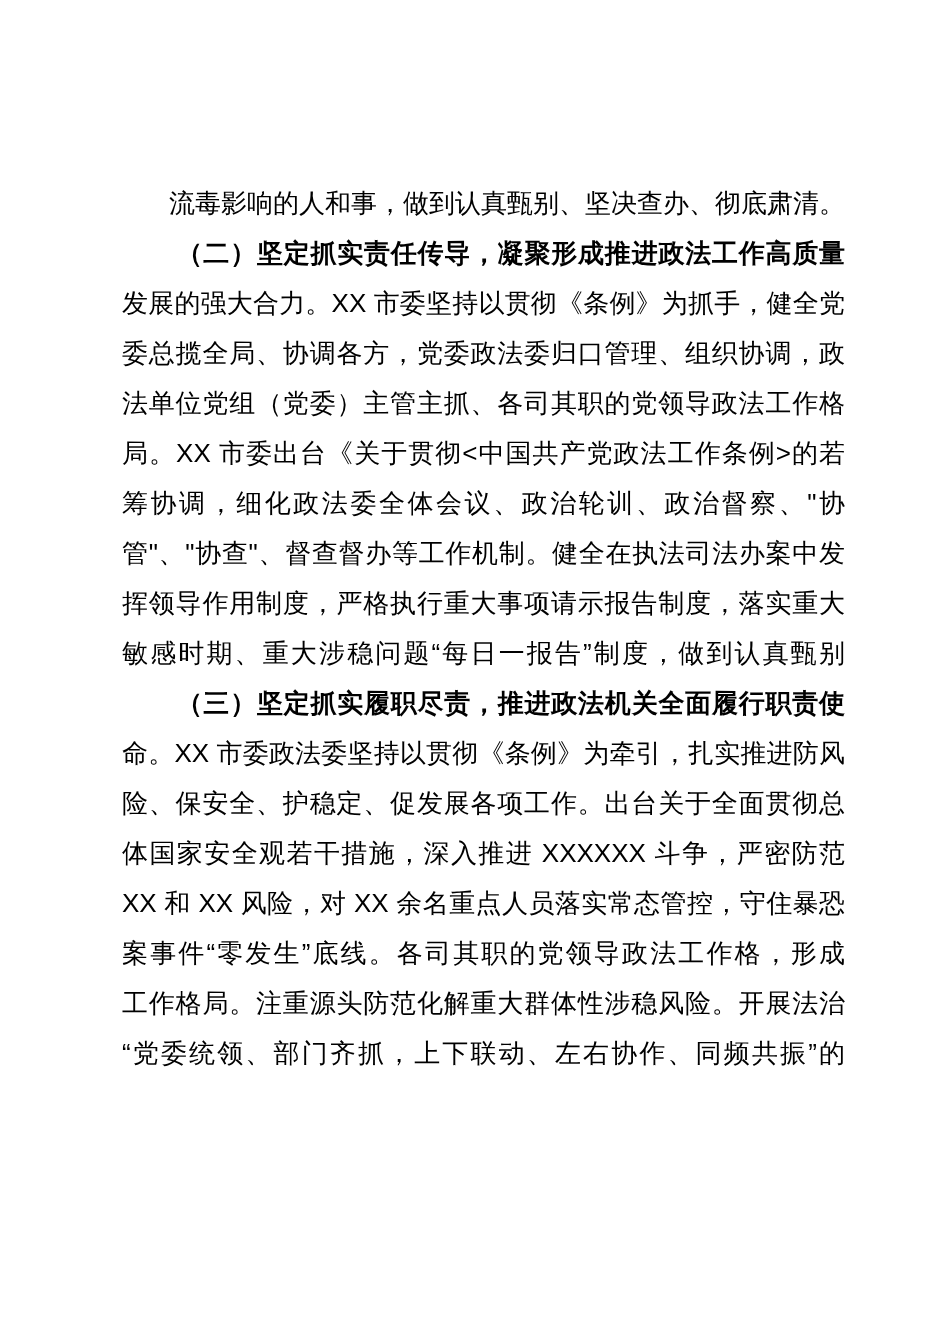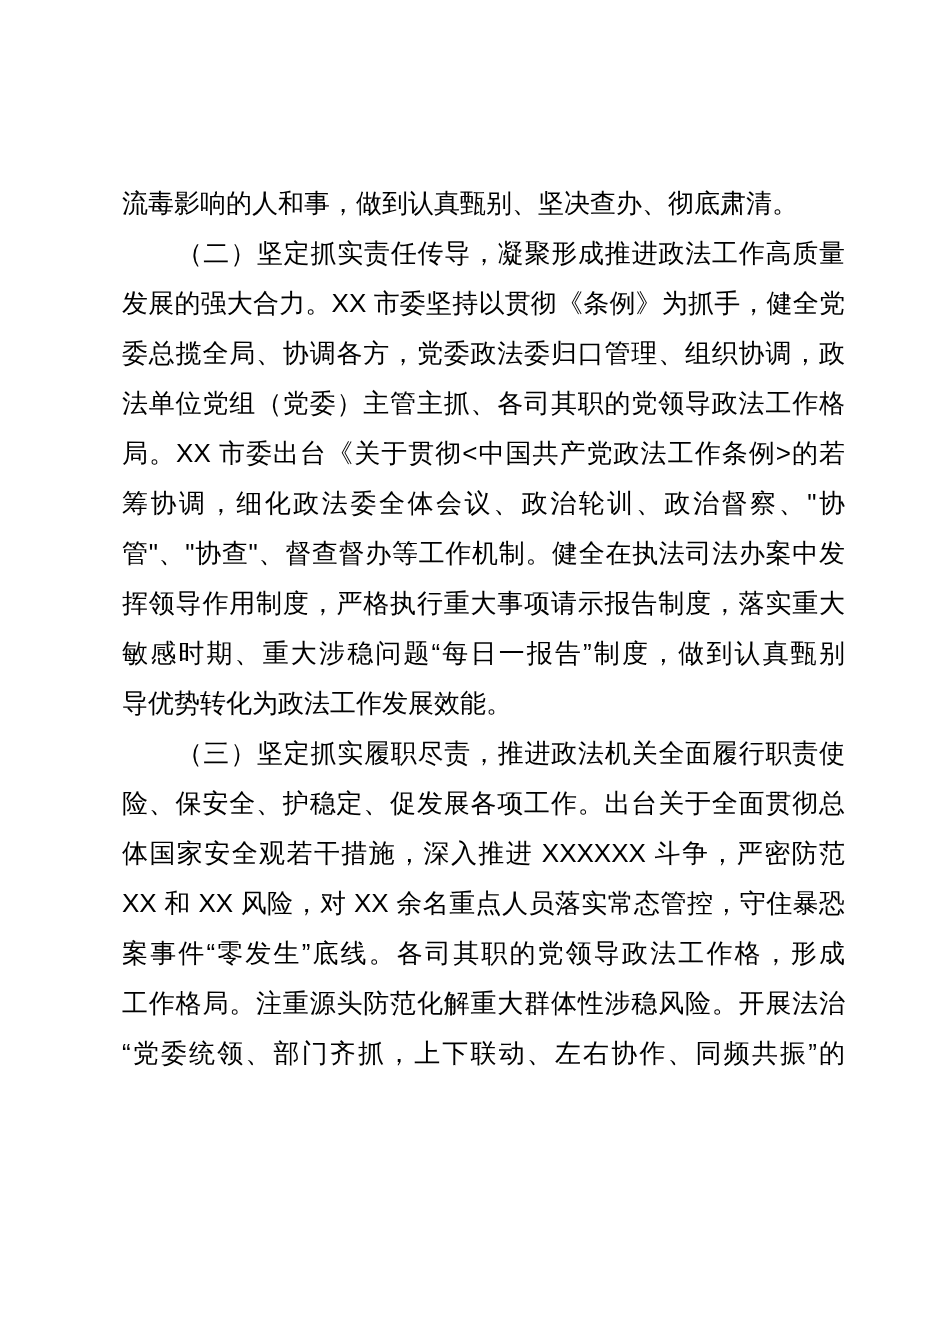--- a/index.html
+++ b/index.html
@@ -15,47 +15,48 @@
     box-sizing: border-box;
     padding: 178px 105px 0 122px;
     font-family: "Liberation Sans", sans-serif;
     color: #000000;
     overflow: hidden;
   }
   .line {
     height: 50px;
     line-height: 50px;
     font-size: 26px;
-    text-align: left;
+    text-align: right;
     white-space: normal;
     overflow: visible;
   }
   .line.full {
     text-align: justify;
     text-align-last: justify;
   }
   .line.indent {
     text-indent: 2.1em;
+    font-weight: bold;
   }
 </style>
 </head>
 <body>
 
 <div class="page">
   <div class="line">流毒影响的人和事，做到认真甄别、坚决查办、彻底肃清。</div>
   <div class="line indent full">（二）坚定抓实责任传导，凝聚形成推进政法工作高质量</div>
   <div class="line full">发展的强大合力。XX 市委坚持以贯彻《条例》为抓手，健全党</div>
   <div class="line full">委总揽全局、协调各方，党委政法委归口管理、组织协调，政</div>
   <div class="line full">法单位党组（党委）主管主抓、各司其职的党领导政法工作格</div>
   <div class="line full">局。XX 市委出台《关于贯彻&lt;中国共产党政法工作条例&gt;的若</div>
   <div class="line full">筹协调，细化政法委全体会议、政治轮训、政治督察、"协</div>
   <div class="line full">管"、"协查"、督查督办等工作机制。健全在执法司法办案中发</div>
   <div class="line full">挥领导作用制度，严格执行重大事项请示报告制度，落实重大</div>
   <div class="line full">敏感时期、重大涉稳问题“每日一报告”制度，做到认真甄别</div>
-  <div class="line">导优势转化为政法工作发展效能。</div>
   <div class="line indent full">（三）坚定抓实履职尽责，推进政法机关全面履行职责使</div>
+  <div class="line full">命。XX 市委政法委坚持以贯彻《条例》为牵引，扎实推进防风</div>
   <div class="line full">险、保安全、护稳定、促发展各项工作。出台关于全面贯彻总</div>
   <div class="line full">体国家安全观若干措施，深入推进 XXXXXX 斗争，严密防范</div>
   <div class="line full">XX 和 XX 风险，对 XX 余名重点人员落实常态管控，守住暴恐</div>
   <div class="line full">案事件“零发生”底线。各司其职的党领导政法工作格，形成</div>
   <div class="line full">工作格局。注重源头防范化解重大群体性涉稳风险。开展法治</div>
   <div class="line full">“党委统领、部门齐抓，上下联动、左右协作、同频共振”的</div>
 </div>
 
 </body></html>

